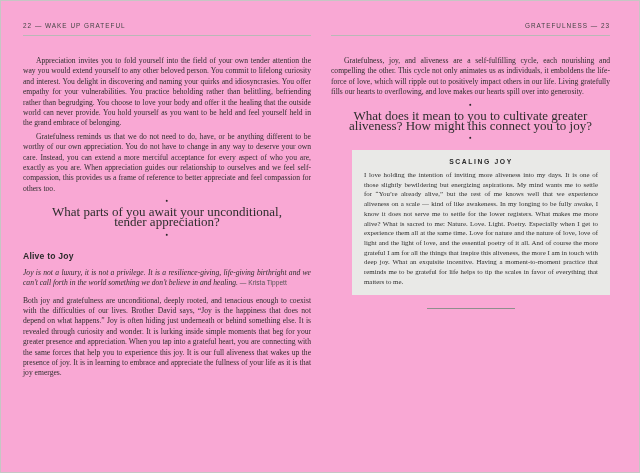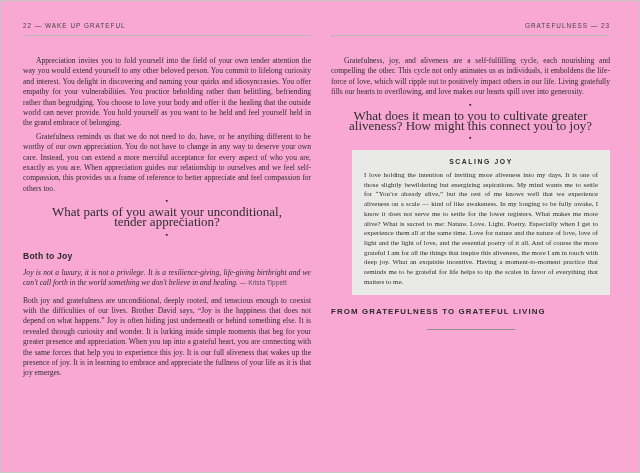--- a/index.html
+++ b/index.html
@@ -63,39 +63,38 @@
   <div class="page page-left">
     <div class="running-head">22 — WAKE UP GRATEFUL</div>
 
     <p class="body-text indent">Appreciation invites you to fold yourself into the field of your own tender attention the way you would extend yourself to any other beloved person. You commit to lifelong curiosity and interest. You delight in discovering and naming your quirks and idiosyncrasies. You offer empathy for your vulnerabilities. You practice beholding rather than belittling, befriending rather than begrudging. You choose to love your body and offer it the healing that the outside world can never provide. You hold yourself as you want to be held and feel yourself held in the grand embrace of belonging.</p>
     <p class="body-text indent">Gratefulness reminds us that we do not need to do, have, or be anything different to be worthy of our own appreciation. You do not have to change in any way to deserve your own care. Instead, you can extend a more merciful acceptance for every aspect of who you are, exactly as you are. When appreciation guides our relationship to ourselves and we feel self-compassion, this provides us a frame of reference to better appreciate and feel compassion for others too.</p>
 
     <div class="ornament">●</div>
     <p class="question">What parts of you await your unconditional, tender appreciation?</p>
     <div class="ornament">●</div>
 
-    <div class="subhead-sans">Both to Joy</div>
+    <div class="subhead-sans">Alive to Joy</div>
 
     <p class="epigraph"><span class="quote">Joy is not a luxury, it is not a privilege. It is a resilience-giving, life-giving birthright and we can’t call forth in the world something we don’t believe in and healing.</span> <span class="attribution">— Krista Tippett</span></p>
 
     <p class="body-text">Both joy and gratefulness are unconditional, deeply rooted, and tenacious enough to coexist with the difficulties of our lives. Brother David says, “Joy is the happiness that does not depend on what happens.” Joy is often hiding just underneath or behind something else. It is revealed through curiosity and wonder. It is lurking inside simple moments that beg for your greater presence and appreciation. When you tap into a grateful heart, you are connecting with the same forces that help you to experience this joy. It is our full aliveness that wakes up the presence of joy. It is in learning to embrace and appreciate the fullness of your life as it is that joy emerges.</p>
   </div>
 
   <div class="page page-right">
     <div class="running-head right">GRATEFULNESS — 23</div>
 
     <p class="body-text indent">Gratefulness, joy, and aliveness are a self-fulfilling cycle, each nourishing and compelling the other. This cycle not only animates us as individuals, it emboldens the life-force of love, which will ripple out to positively impact others in our life. Living gratefully fills our hearts to overflowing, and love makes our hearts spill over into generosity.</p>
 
     <div class="ornament">●</div>
     <p class="question">What does it mean to you to cultivate greater aliveness? How might this connect you to joy?</p>
     <div class="ornament">●</div>
 
     <div class="callout">
       <div class="callout-title">SCALING JOY</div>
       <div class="callout-body">I love holding the intention of inviting more aliveness into my days. It is one of those slightly bewildering but energizing aspirations. My mind wants me to settle for “You’re already alive,” but the rest of me knows well that we experience aliveness on a scale — kind of like awakeness. In my longing to be fully awake, I know it does not serve me to settle for the lower registers. What makes me more alive? What is sacred to me: Nature. Love. Light. Poetry. Especially when I get to experience them all at the same time. Love for nature and the nature of love, love of light and the light of love, and the essential poetry of it all. And of course the more grateful I am for all the things that inspire this aliveness, the more I am in touch with deep joy. What an exquisite incentive. Having a moment-to-moment practice that reminds me to be grateful for life helps to tip the scales in favor of everything that matters to me.</div>
     </div>
 
-    <div class="section-head">FROM GRATEFULNESS TO GRATEFUL LIVING</div>
 
     <hr class="end-rule">
   </div>
 
 </div>
 
 </body></html>

